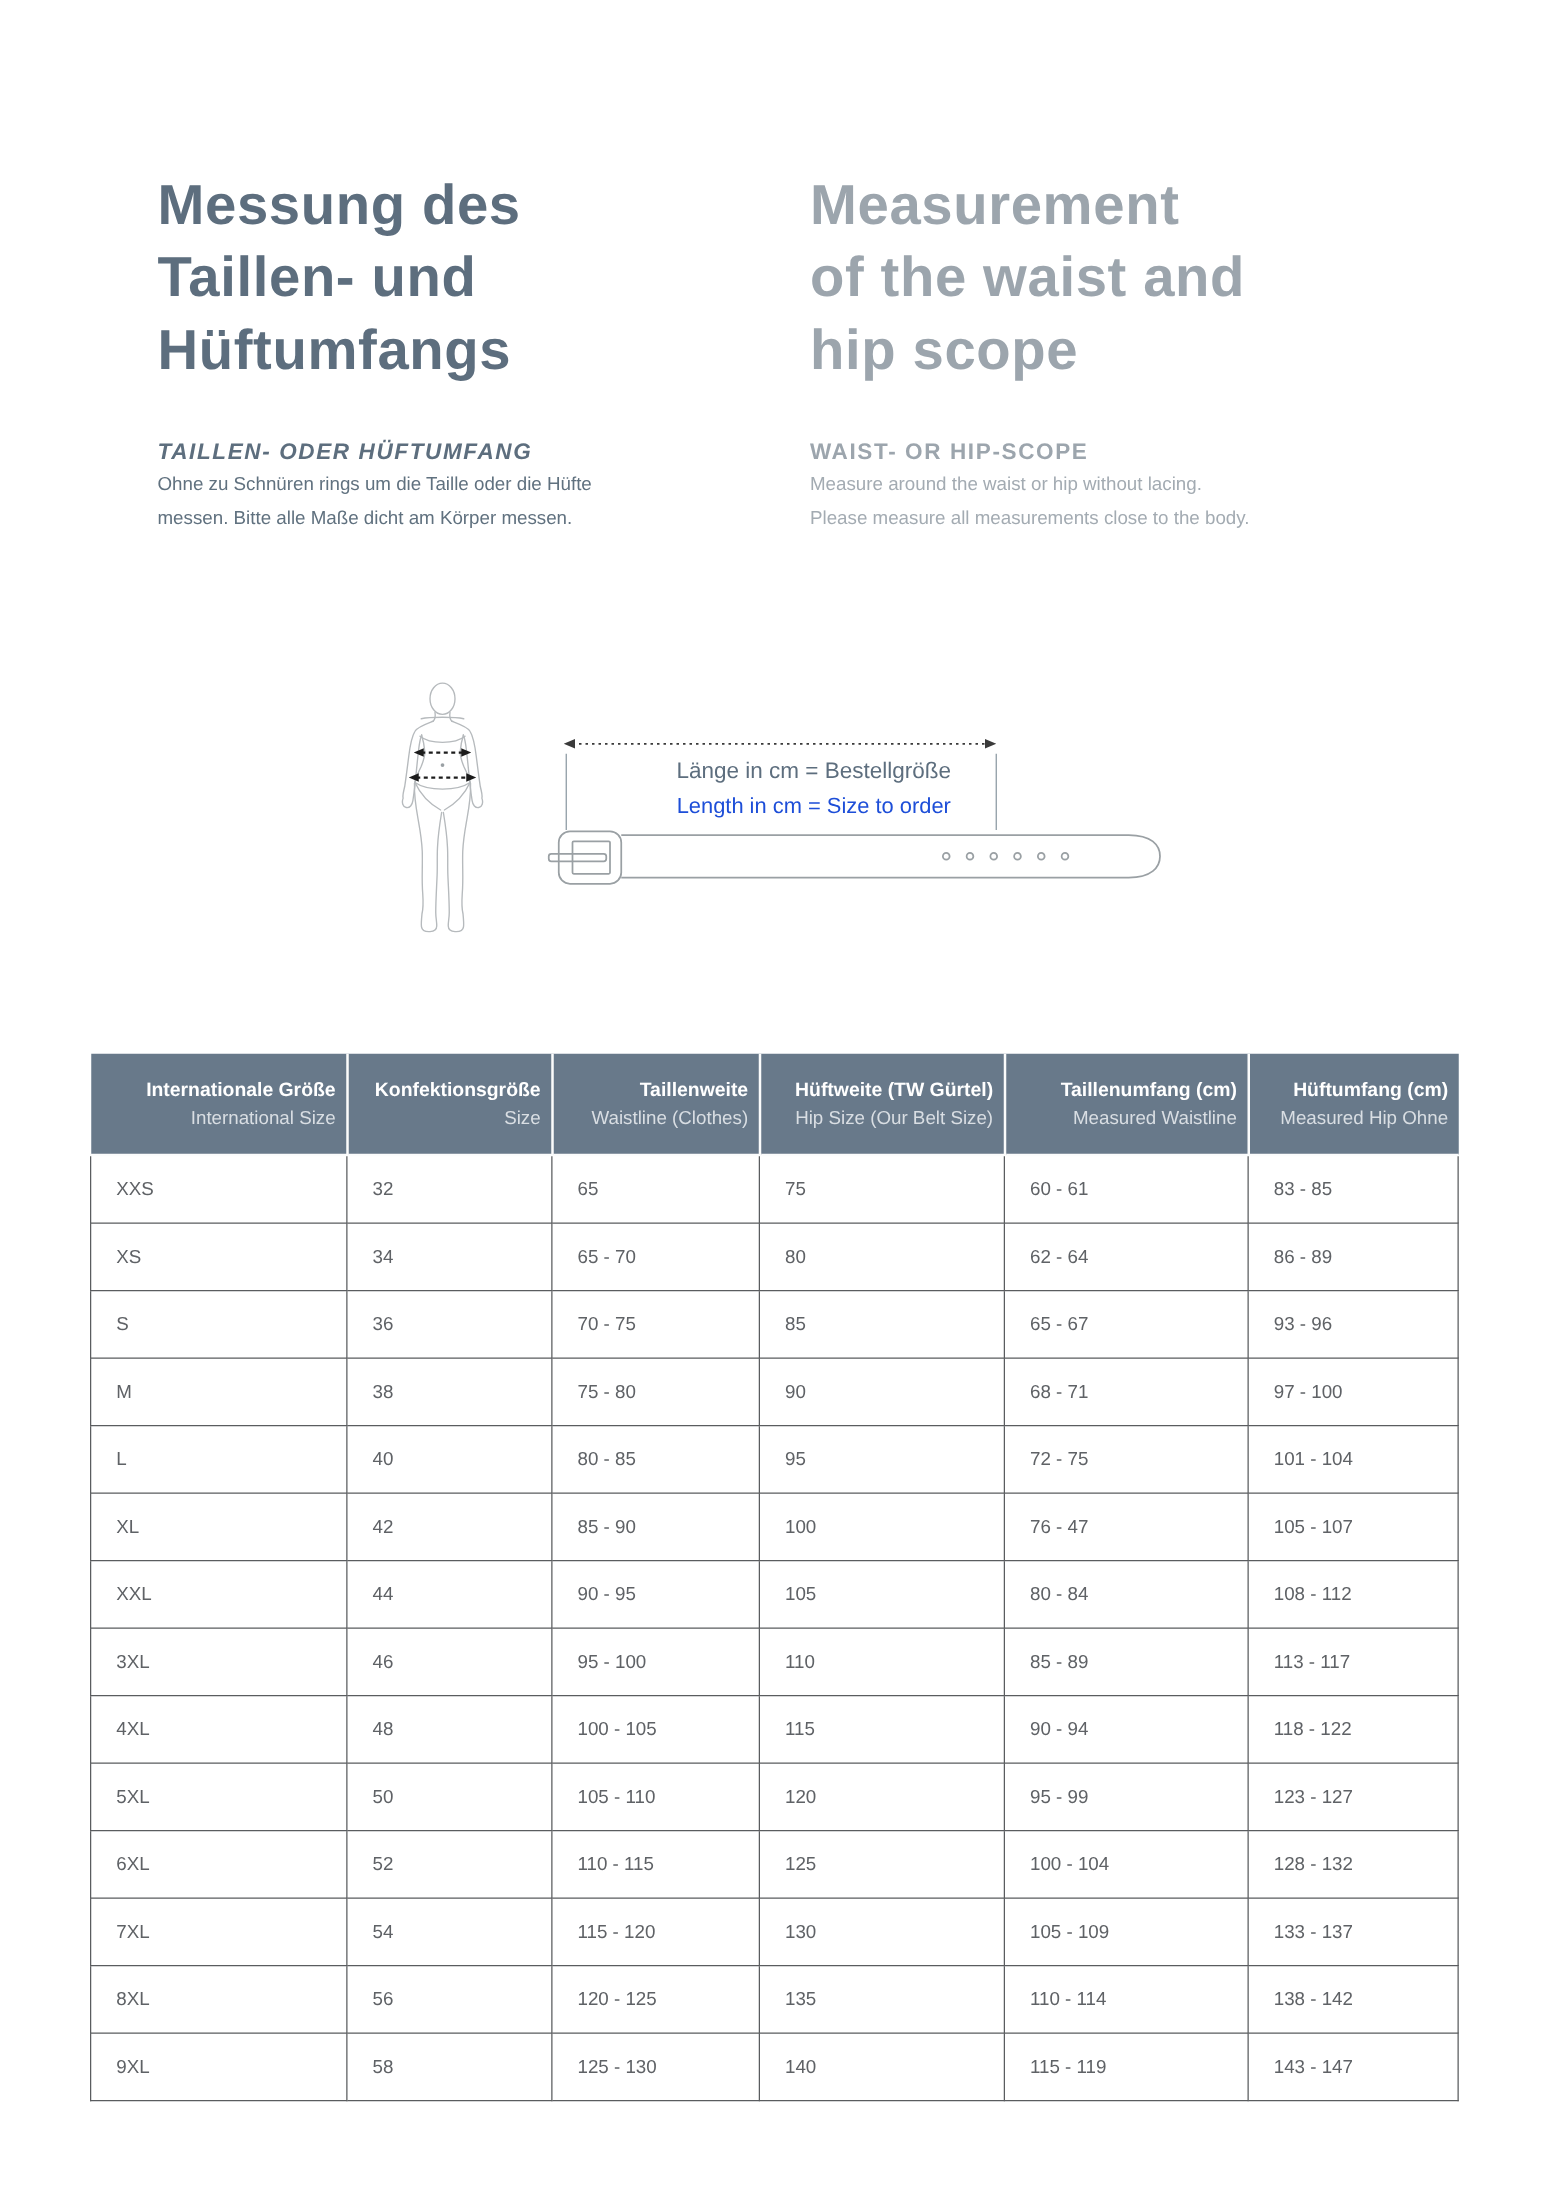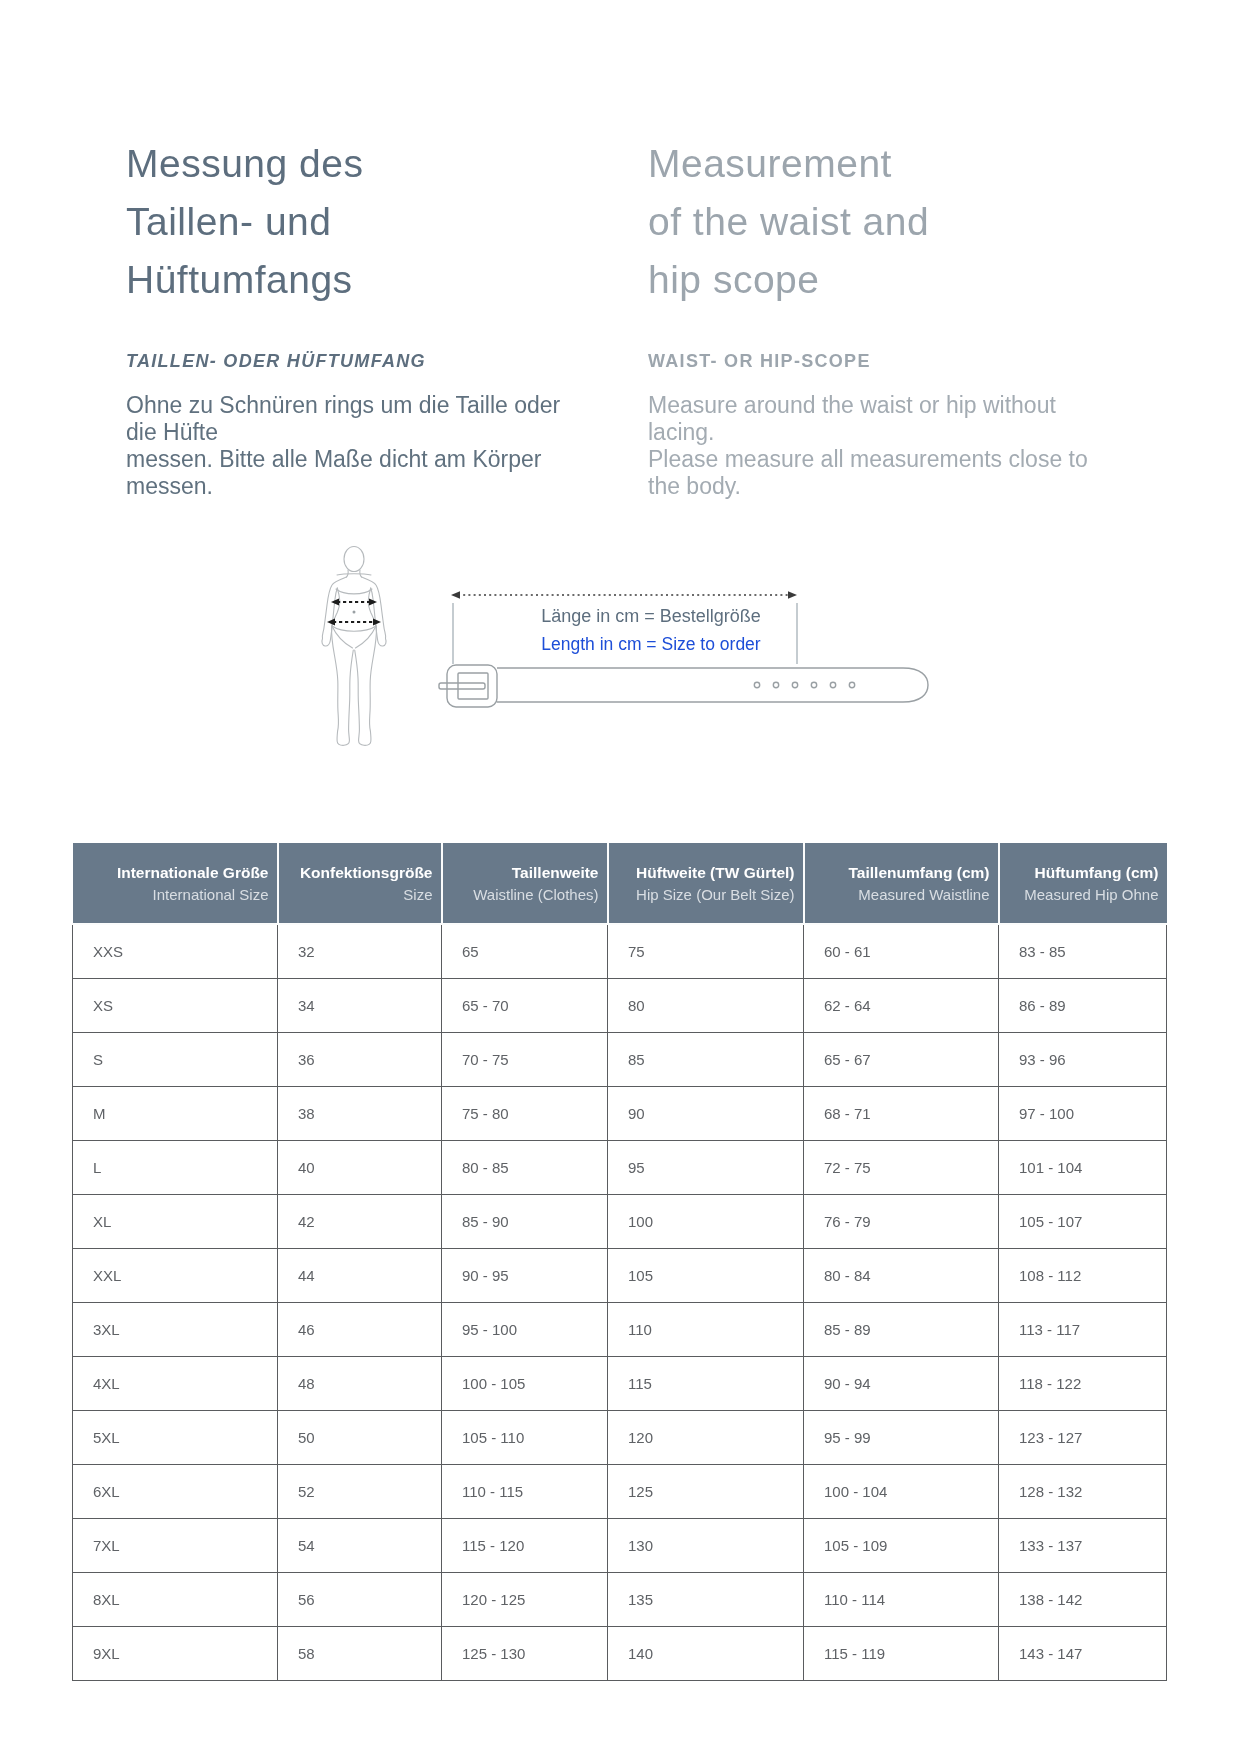--- a/index.html
+++ b/index.html
@@ -4,28 +4,28 @@
 <style>
   html,body { margin:0; padding:0; background:#ffffff; }
   .page {
     position:relative; width:1240px; height:1754px; background:#ffffff;
     font-family:"Liberation Sans", sans-serif; overflow:hidden;
   }
   
   .intro { position:absolute; top:135px; }
   .intro-de { left:126px; width:470px; }
   .intro-en { left:648px; width:470px; }
-  .title { font-size:39px; line-height:58px; font-weight:400; letter-spacing:0.5px; }
+  .title { font-size:45px; line-height:58px; font-weight:700; letter-spacing:0.5px; }
   .intro-de .title { color:var(--heading-de,#5d6e7e); }
   .intro-en .title { color:var(--heading-en,#9ca5ad); }
   .title span { display:block; }
   .subtitle { margin-top:42px; font-size:18px; font-weight:700; letter-spacing:1.3px; }
   .intro-de .subtitle { color:var(--heading-de,#5d6e7e);font-style:italic; }
   .intro-en .subtitle { color:var(--heading-en,#9ca5ad); }
-  .bodytext { margin-top:20px; font-size:23px; line-height:27px; }
+  .bodytext { margin-top:2px; font-size:15px; line-height:27px; }
   .intro-de .bodytext { color:#60717f; }
   .intro-en .bodytext { color:#a3abb2; }
   .bodytext span { display:block; }
   
   .figure-svg { position:absolute; left:306px; top:545px; }
   .belt-svg { position:absolute; left:425px; top:580px; }
   .belt-label { position:absolute; left:453px; width:396px; text-align:center; }
   .belt-label-de { top:606px; font-size:18px; color:var(--heading-de,#5d6e7e); }
   .belt-label-en { top:634px; font-size:17.5px; color:#1d4ed8; }
   
@@ -210,21 +210,21 @@
           <td>80 - 85</td>
           <td>95</td>
           <td>72 - 75</td>
           <td>101 - 104</td>
         </tr>
         <tr>
           <td>XL</td>
           <td>42</td>
           <td>85 - 90</td>
           <td>100</td>
-          <td>76 - 79</td>
+          <td>76 - 47</td>
           <td>105 - 107</td>
         </tr>
         <tr>
           <td>XXL</td>
           <td>44</td>
           <td>90 - 95</td>
           <td>105</td>
           <td>80 - 84</td>
           <td>108 - 112</td>
         </tr>

